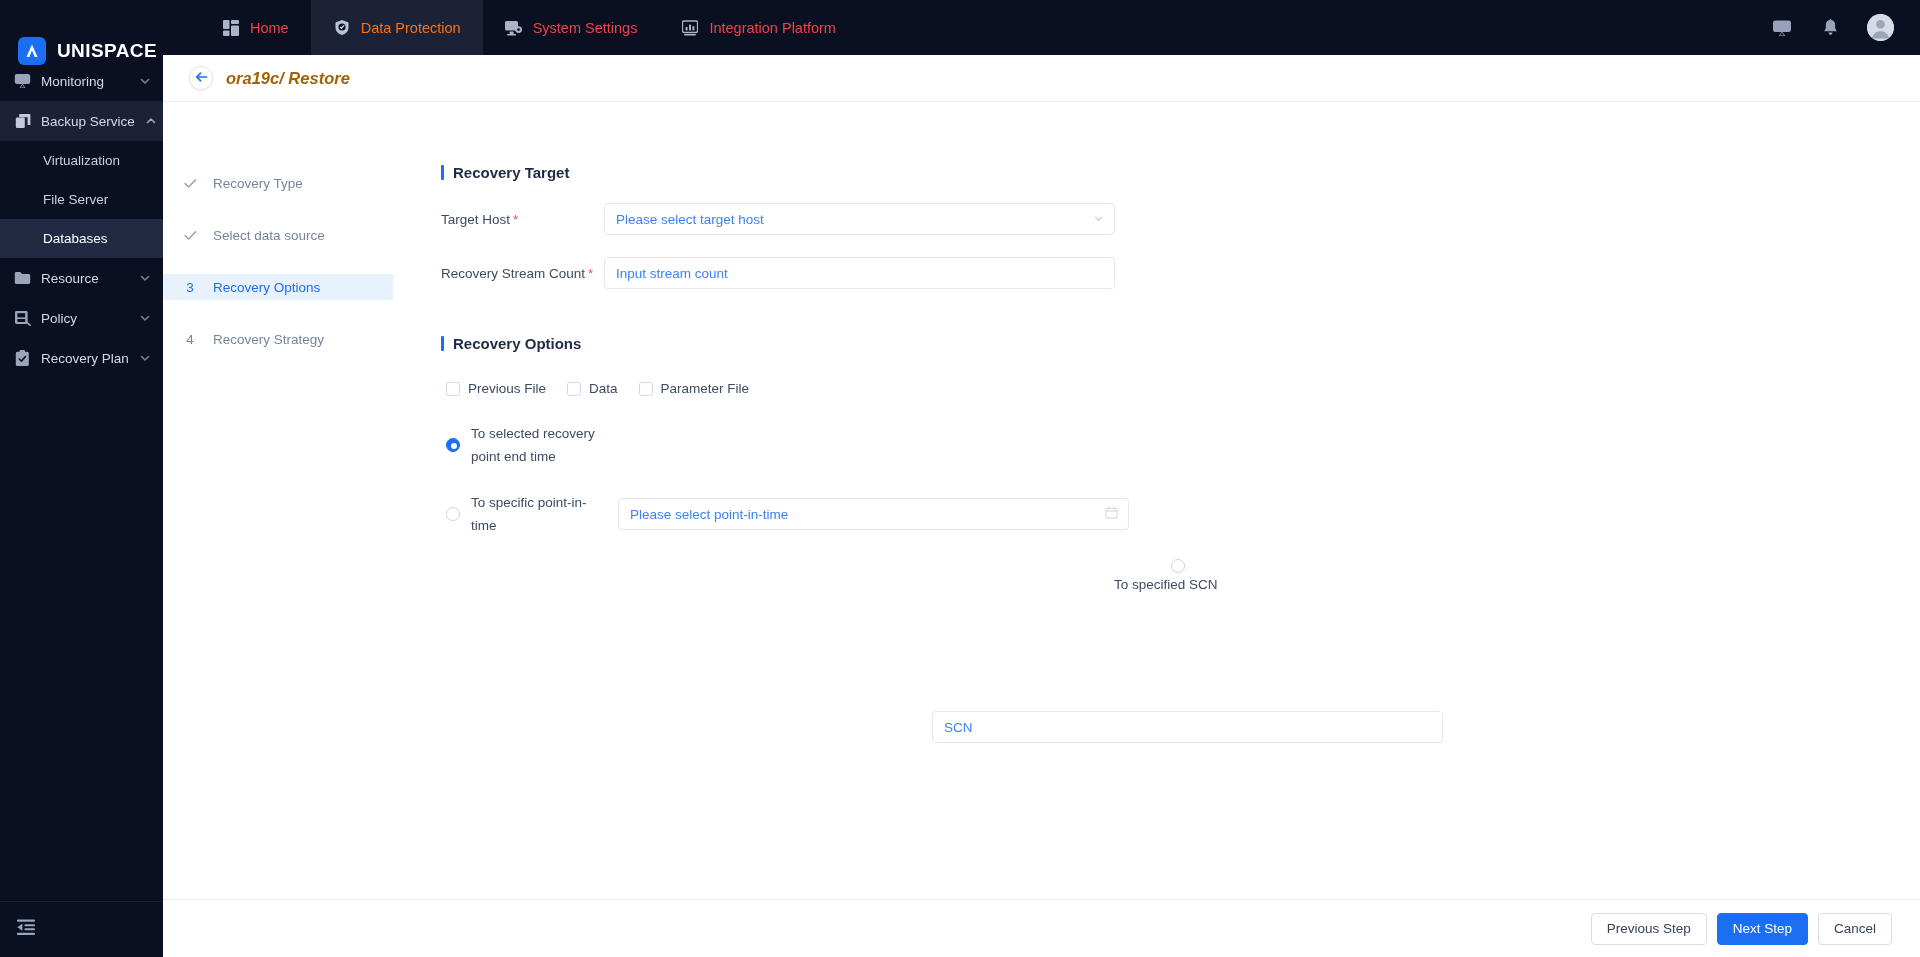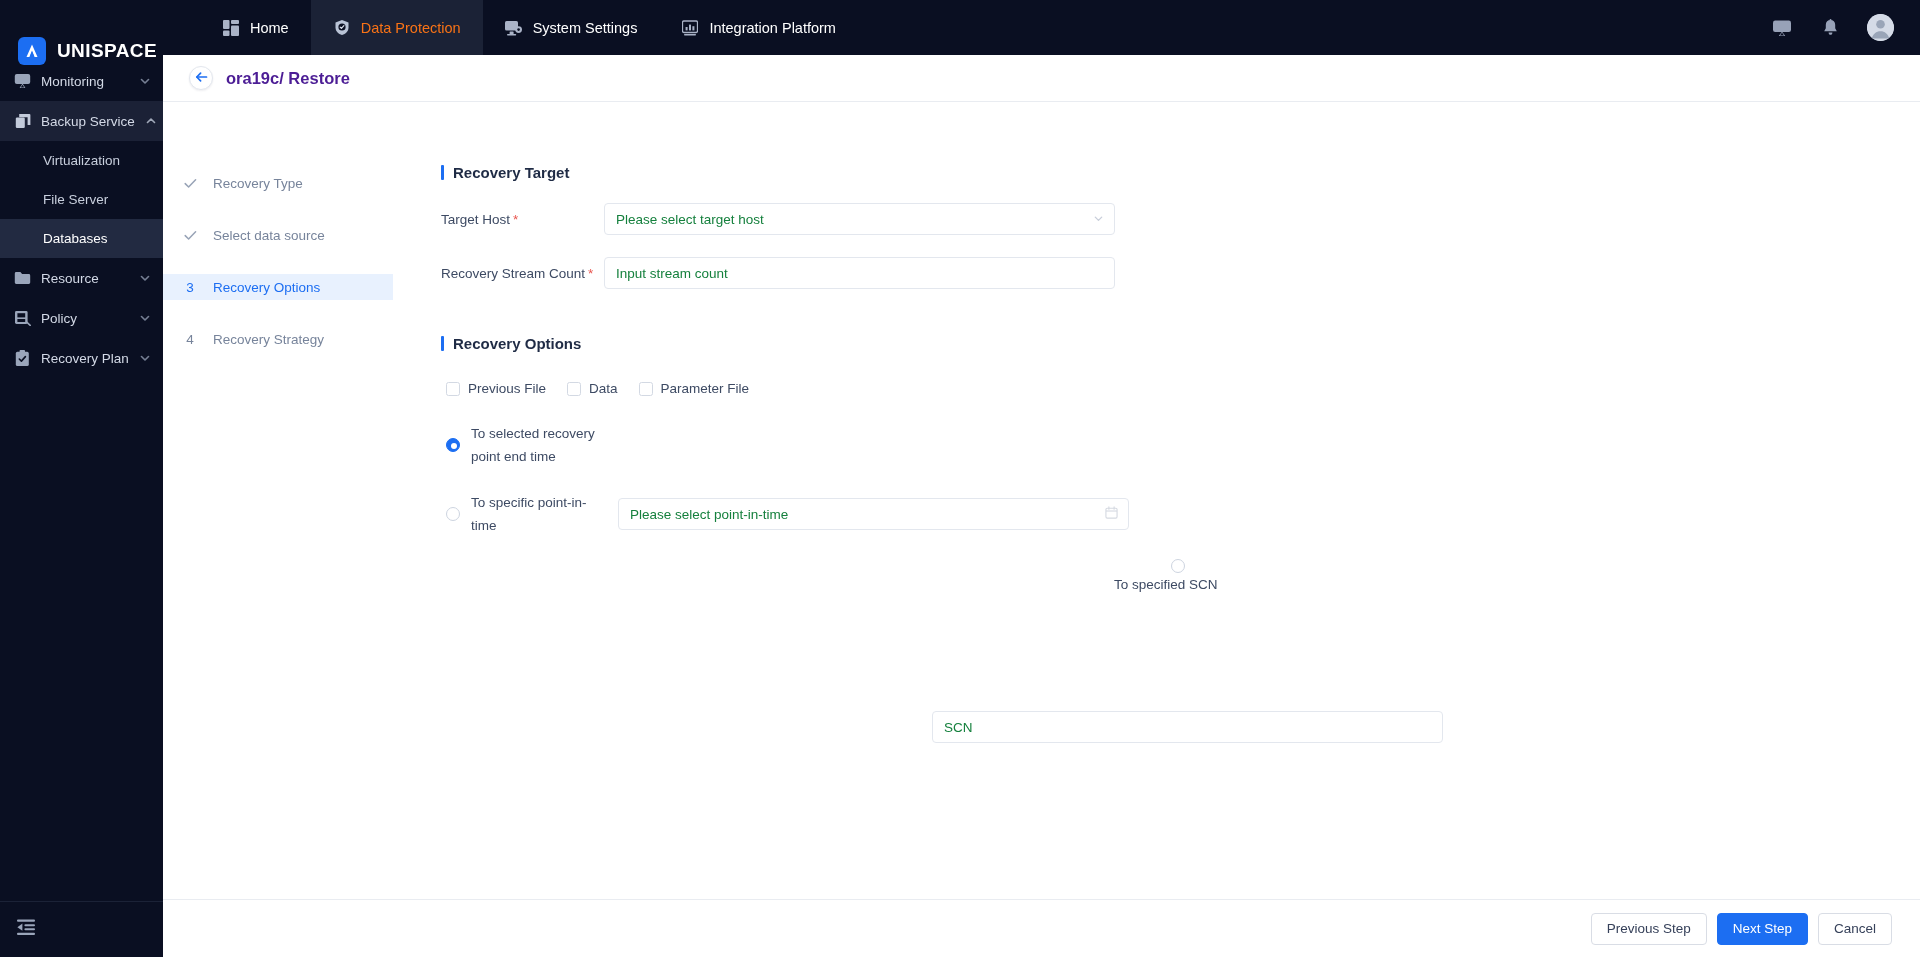--- a/index.html
+++ b/index.html
@@ -22,21 +22,21 @@
     margin-top: 46px;
   }
   .brand-logo {
     width: 28px; height: 28px; border-radius: 6px; background: #1c6ef2;
     display: flex; align-items: center; justify-content: center;
   }
   .brand-name { color: #ffffff; font-size: 19px; font-weight: 600; letter-spacing: .4px; }
   .topnav { display: flex; align-items: stretch; }
   .topnav-item {
     display: flex; align-items: center; gap: 10px; padding: 0 22px;
-    color: #ffffff; font-size: 14.5px; cursor: pointer; position: relative;
+    color: #ef4444; font-size: 14.5px; cursor: pointer; position: relative;
   }
   .topnav-item.active { background: #1b2236; color: #f97316; }
   .topnav-icon { display: flex; align-items: center; justify-content: center; width: 18px; height: 18px; }
   .topnav-icon svg { display: block; }
   .topbar-right {
     margin-left: auto; display: flex; align-items: center; gap: 26px; padding-right: 26px;
   }
   .tb-icon { width: 22px; height: 22px; cursor: pointer; display: flex; align-items: center; justify-content: center; }
   .avatar {
     width: 27px; height: 27px; border-radius: 50%; background: #cfd6e4;
@@ -73,21 +73,21 @@
   .main { flex: 1 1 auto; display: flex; flex-direction: column; background: #ffffff; min-width: 0; }
   .page-head {
     height: 47px; flex: 0 0 47px; display: flex; align-items: center; gap: 13px;
     padding-left: 26px; border-bottom: 1px solid #e9ecf1; background: #fff;
   }
   .back-btn {
     width: 24px; height: 24px; border-radius: 50%; background: #fff; border: 1px solid #e3e7ee;
     display: flex; align-items: center; justify-content: center; cursor: pointer;
     box-shadow: 0 1px 2px rgba(20,30,60,.08);
   }
-  .page-title { font-size: 16.5px; font-weight: 700; color: #4c1d95; }
+  .page-title { font-size: 16.5px; font-weight: 700; color: #a16207; font-style: italic; }
 
   .content { flex: 1 1 auto; display: flex; min-height: 0; }
 
   
   .steps { width: 230px; flex: 0 0 230px; padding-top: 68px; }
   .step {
     display: flex; align-items: center; gap: 16px; height: 26px;
     padding-left: 20px; margin-bottom: 0; font-size: 13.5px; color: #77849b; cursor: pointer;
   }
   .step + .step { margin-top: 0; }
@@ -123,21 +123,21 @@
   .frow { display: flex; align-items: center; margin-top: 22px; }
   .flabel {
     width: 163px; flex: 0 0 163px; font-size: 13.5px; color: #3d4a63; text-align: left;
   }
   .req { color: #e8554e; margin-left: 3px; }
   .fctrl { width: 511px; flex: 0 0 511px; position: relative; }
   .fld {
     width: 100%; height: 32px; border: 1px solid #e3e7ee; border-radius: 4px; background: #fff;
     display: flex; align-items: center; padding: 0 30px 0 11px; font-size: 13.5px; color: #b4bbc9;
   }
-  .fld .ph { color: #15803d; text-align: right; }
+  .fld .ph { color: #3b82f6; text-align: right; }
   .fld-icon { position: absolute; right: 11px; top: 50%; transform: translateY(-50%); opacity: .55; }
 
   .sec2 { margin-top: 46px; }
   .checkrow { display: flex; align-items: center; gap: 8px; margin-top: 29px; padding-left: 5px; }
   .chk {
     width: 14px; height: 14px; border: 1px solid #d3d9e3; border-radius: 2.5px; background: #fff;
     flex: 0 0 14px; cursor: pointer;
   }
   .chk-label { font-size: 13.5px; color: #3d4a63; margin-right: 13px; cursor: pointer; }
 

